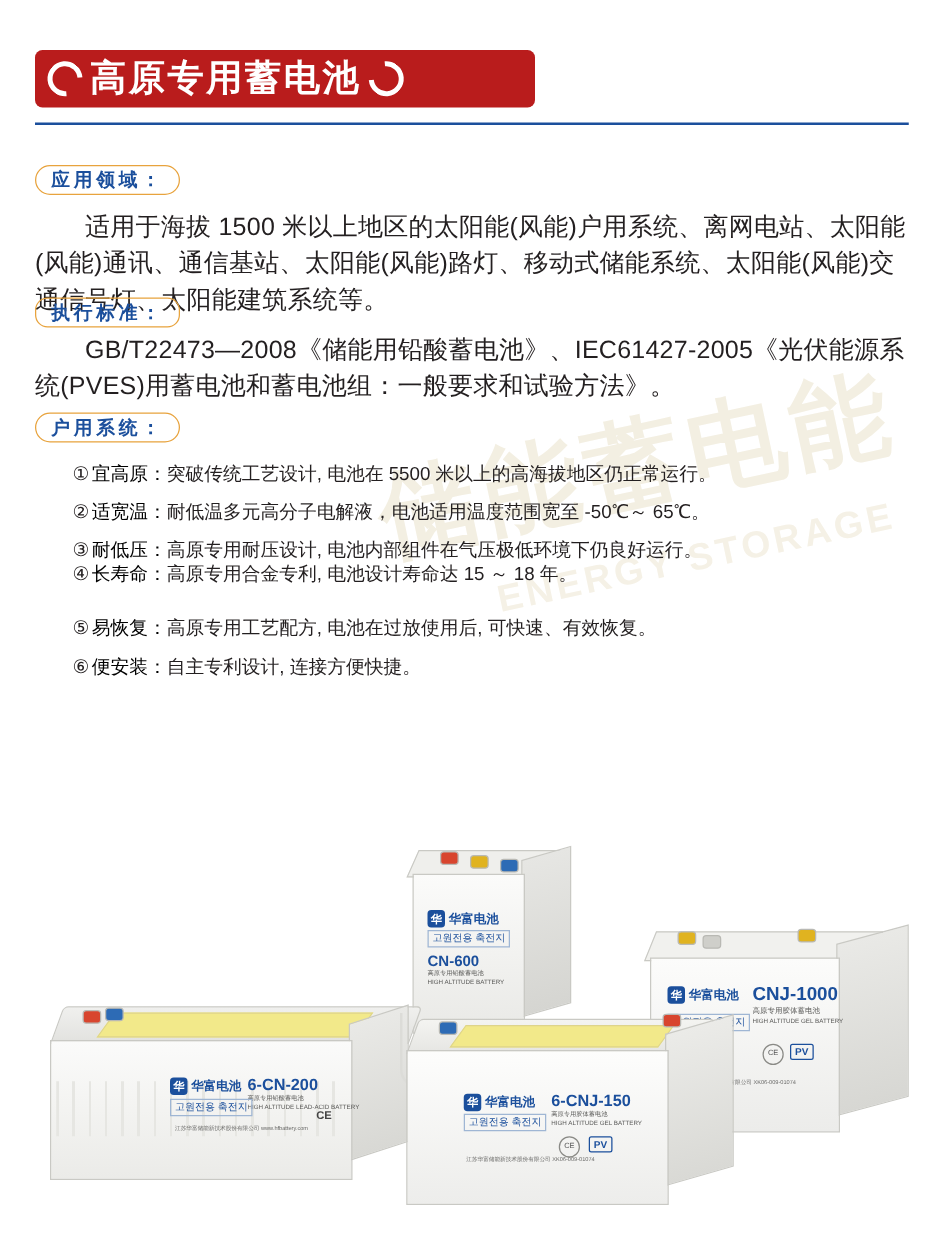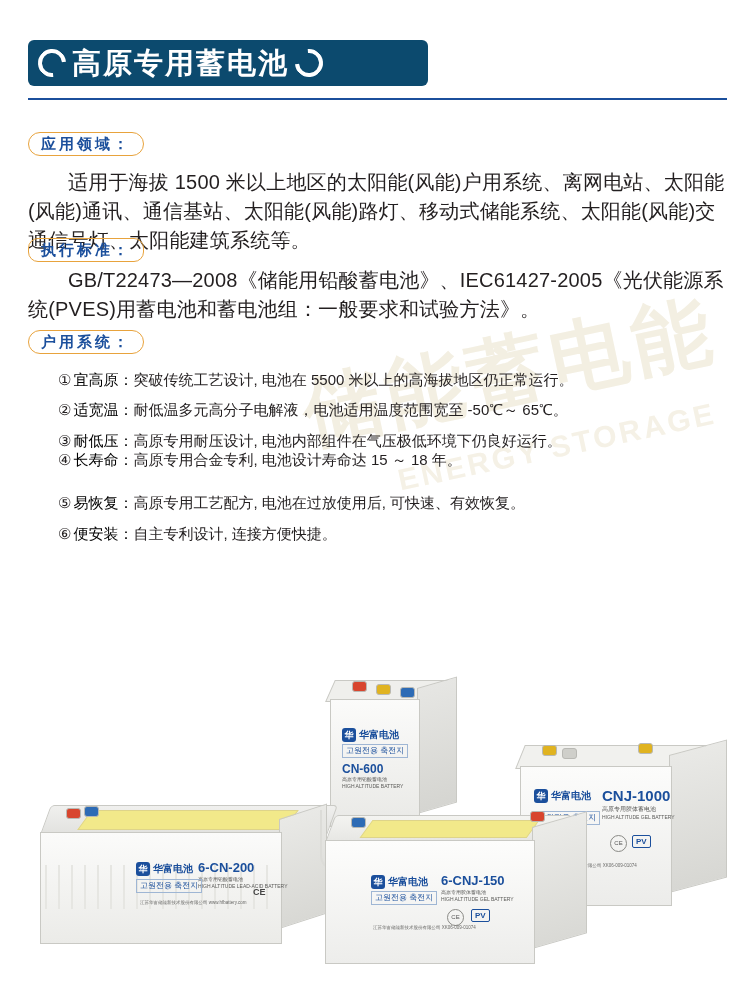--- a/index.html
+++ b/index.html
@@ -22,21 +22,21 @@
     width: 755px;
     height: 1000px;
   }
 
   .header {
     position: absolute;
     left: 28px;
     top: 40px;
     width: 400px;
     height: 46px;
-    background: #0c4a6e;
+    background: #b91c1c;
     border-radius: 6px;
     display: flex;
     align-items: center;
     padding: 0 10px;
     box-sizing: border-box;
   }
   .header-title {
     color: #ffffff;
     font-size: 29px;
     font-weight: bold;

